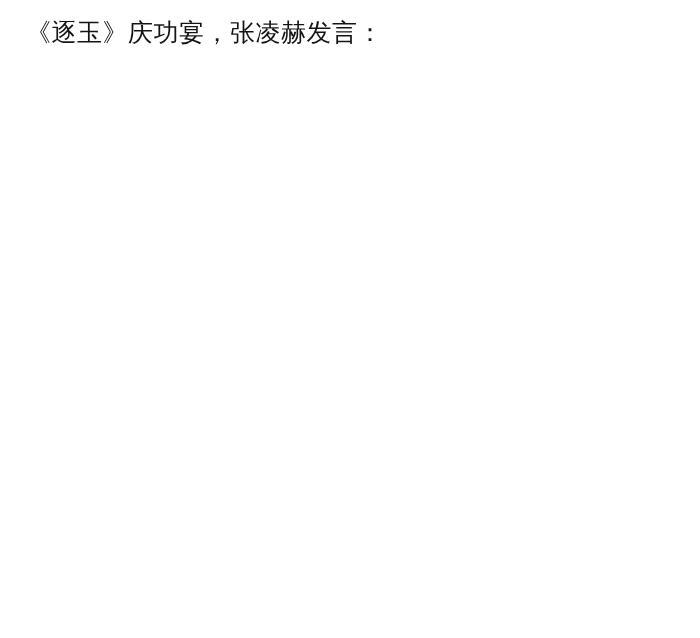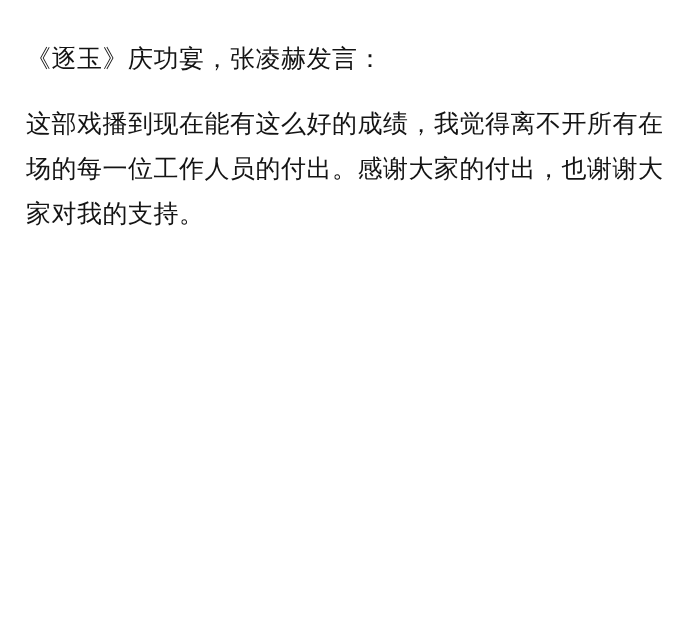--- a/index.html
+++ b/index.html
@@ -28,21 +28,20 @@
     letter-spacing: 0.5px;
     font-family: "DejaVu Sans", "Liberation Sans", sans-serif;
     font-weight: 500;
   }
   .para {
     margin: 0 0 22px 0;
     position: relative;
   }
   .para.tight {
     margin-bottom: 20px;
-    margin-top: 26px;
   }
   
   .mark {
     position: absolute;
     background: #d8202a;
     border-radius: 2px;
     height: 3px;
     opacity: 0.92;
   }
   .mark.m1 { left: 203px; top: 118px; width: 436px; }
@@ -52,19 +51,16 @@
 </head>
 <body>
 
 <div class="page">
 
   <div class="doc-text">
 
     <p class="para tight">《逐玉》庆功宴，张凌赫发言：</p>
 
 
-    <p class="para">
-      <span>这部戏播到现在能有这么好的成绩，我觉得离不开所有在场的每一位工作人员的付出。感谢大家的付出，也谢谢大家对我的支持。</span>
-    </p>
 
 
   </div>
 </div>
 
 </body></html>

